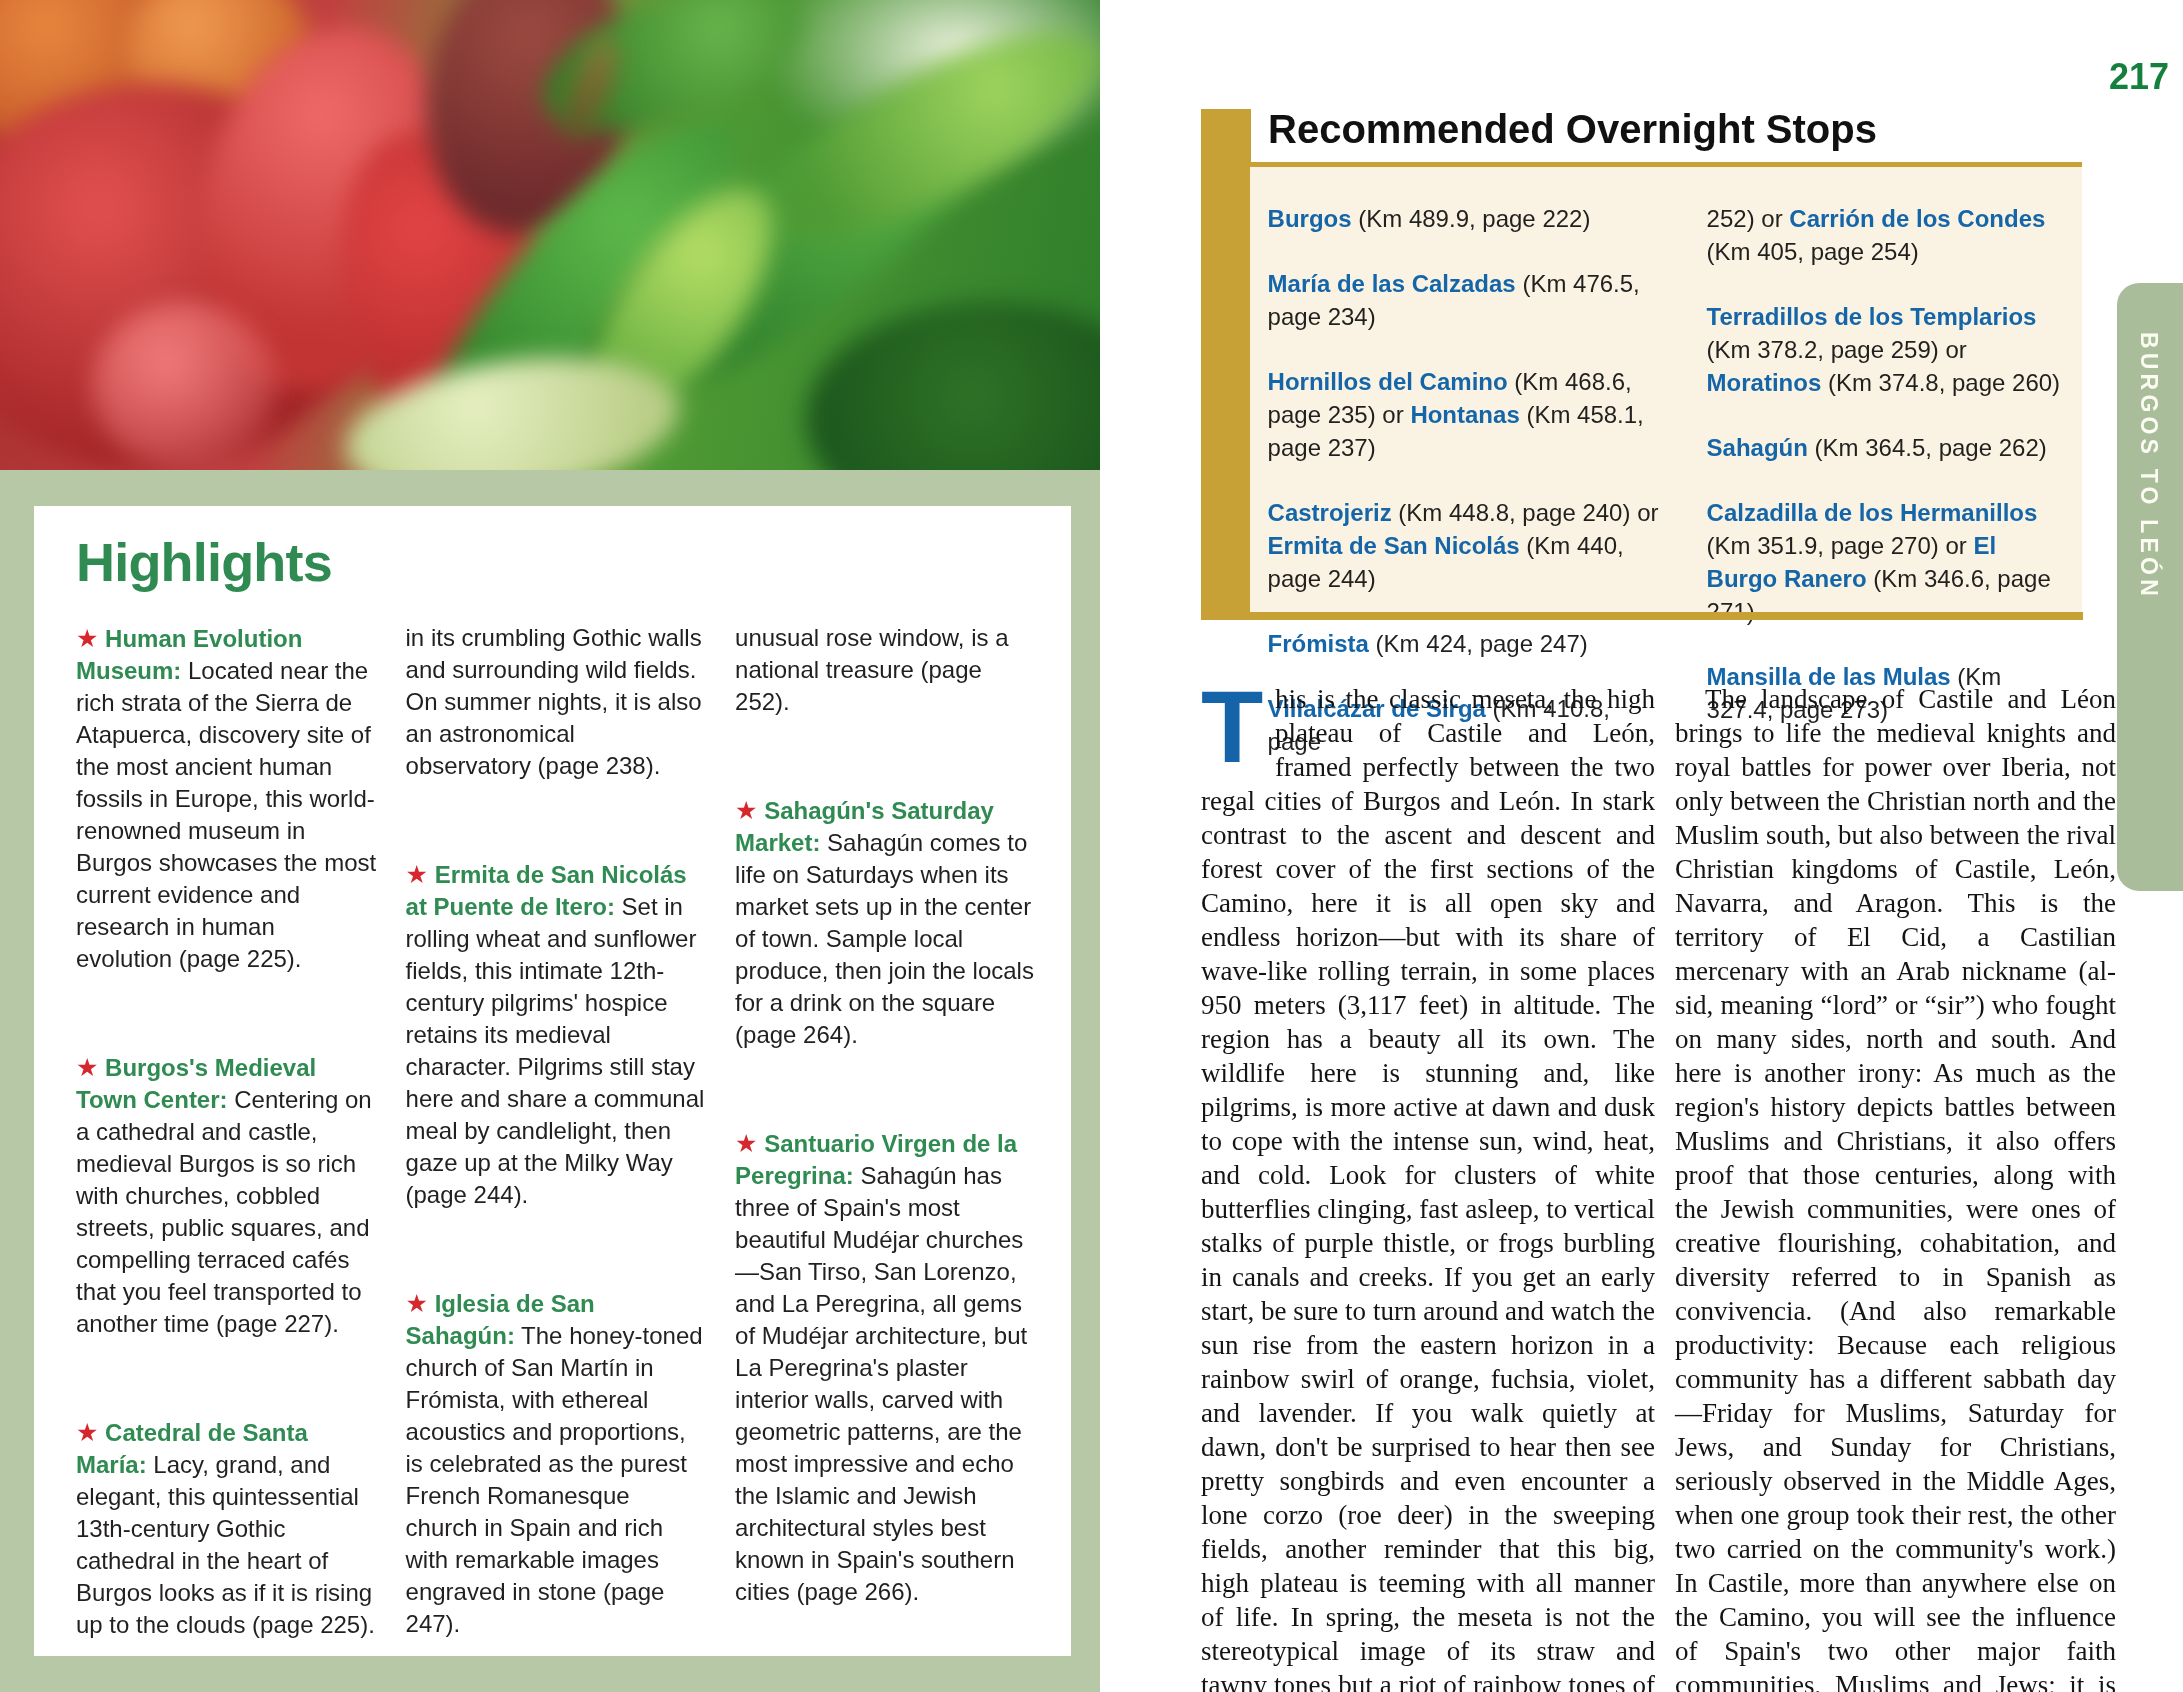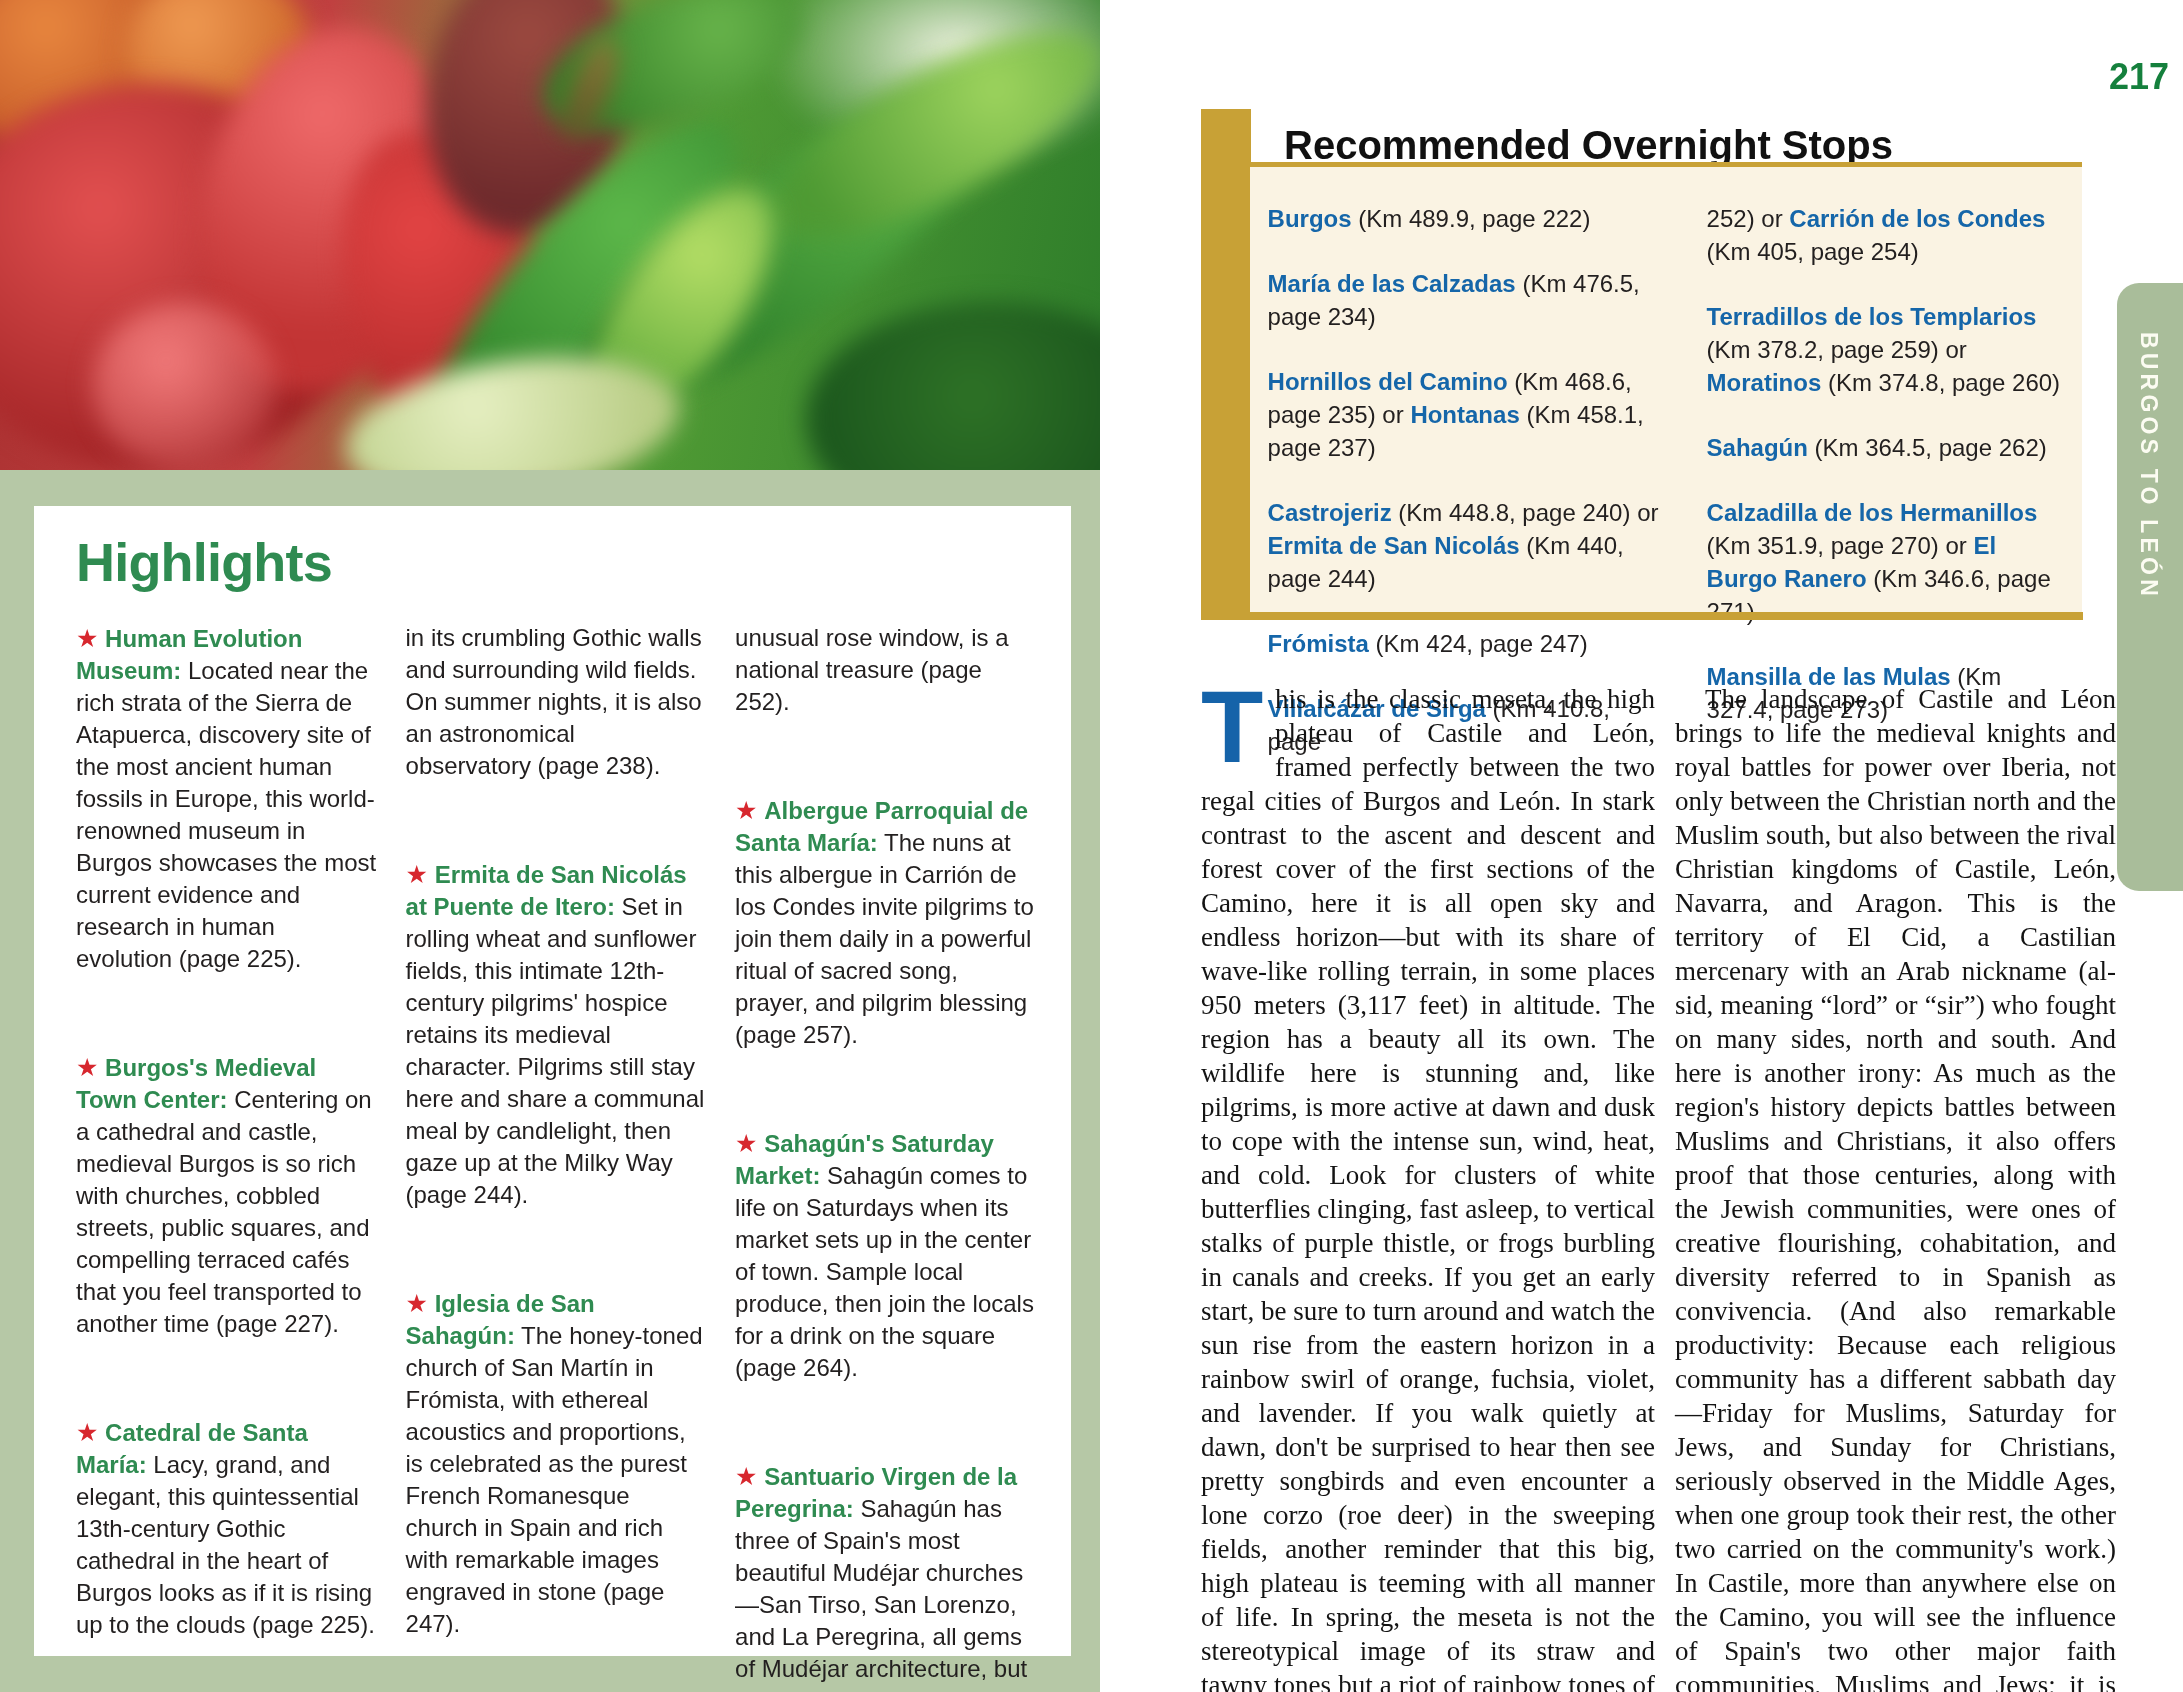--- a/index.html
+++ b/index.html
@@ -43,21 +43,21 @@
   .hl-title{color:#2f8b51;font-weight:bold;font-size:54px;letter-spacing:-0.8px;
             margin:0;padding:25px 0 0 42px;}
   .hl-cols{display:flex;gap:28.6px;padding:28.6px 35px 0 42px;}
   .hl-col{flex:1;min-width:0;}
   .hl-item{margin:0 0 76px 0;font-size:24px;line-height:32px;color:#221f1f;}
   .star{color:#d7272e;font-size:25px;}
   b.hl-head{color:#2f8b51;}
 
   
   .gold-bar{position:absolute;left:1201px;top:109px;width:50px;height:503px;background:#c8a136;}
-  .on-title{position:absolute;left:1268px;top:107px;margin:16px;font-size:40px;font-weight:bold;color:#111;}
+  .on-title{position:absolute;left:1268px;top:107px;margin:0;font-size:40px;font-weight:bold;color:#111;}
   .gold-rule{position:absolute;left:1250px;top:162px;width:832px;height:5px;background:#c8a136;}
   .cream{position:absolute;left:1250px;top:167px;width:832px;height:445px;background:#faf3e3;}
   .gold-bottom{position:absolute;left:1201px;top:612px;width:882px;height:7.6px;background:#c8a136;}
   .stops-cols{display:flex;gap:38px;padding:35px 15px 0 17.6px;}
   .stops-col{width:401px;min-width:0;}
   .stops-col:last-child{flex:1;}
   .stop{margin:0 0 32px 0;font-size:24px;line-height:33px;color:#221f1f;}
   .stop b{color:#1566a9;}
 
   
@@ -110,21 +110,20 @@
           <p class="hl-item"><span class="star">★</span> <b class="hl-head">Burgos's Medieval Town Center:</b> <span>Centering on a cathedral and castle, medieval Burgos is so rich with churches, cobbled streets, public squares, and compelling terraced cafés that you feel transported to another time (page 227).</span></p>
           <p class="hl-item"><span class="star">★</span> <b class="hl-head">Catedral de Santa María:</b> <span>Lacy, grand, and elegant, this quintessential 13th-century Gothic cathedral in the heart of Burgos looks as if it is rising up to the clouds (page 225).</span></p>
         </div>
       <div class="hl-col">
           <p class="hl-item"><span>in its crumbling Gothic walls and surrounding wild fields. On summer nights, it is also an astronomical observatory (page 238).</span></p>
           <p class="hl-item"><span class="star">★</span> <b class="hl-head">Ermita de San Nicolás at Puente de Itero:</b> <span>Set in rolling wheat and sunflower fields, this intimate 12th-century pilgrims' hospice retains its medieval character. Pilgrims still stay here and share a communal meal by candlelight, then gaze up at the Milky Way (page 244).</span></p>
           <p class="hl-item"><span class="star">★</span> <b class="hl-head">Iglesia de San Sahagún:</b> <span>The honey-toned church of San Martín in Frómista, with ethereal acoustics and proportions, is celebrated as the purest French Romanesque church in Spain and rich with remarkable images engraved in stone (page 247).</span></p>
         </div>
       <div class="hl-col">
           <p class="hl-item"><span>unusual rose window, is a national treasure (page 252).</span></p>
-          <p class="hl-item"><span class="star">★</span> <b class="hl-head">Albergue Parroquial de Santa María:</b> <span>The nuns at this albergue in Carrión de los Condes invite pilgrims to join them daily in a powerful ritual of sacred song, prayer, and pilgrim blessing (page 257).</span></p>
           <p class="hl-item"><span class="star">★</span> <b class="hl-head">Sahagún's Saturday Market:</b> <span>Sahagún comes to life on Saturdays when its market sets up in the center of town. Sample local produce, then join the locals for a drink on the square (page 264).</span></p>
           <p class="hl-item"><span class="star">★</span> <b class="hl-head">Santuario Virgen de la Peregrina:</b> <span>Sahagún has three of Spain's most beautiful Mudéjar churches—San Tirso, San Lorenzo, and La Peregrina, all gems of Mudéjar architecture, but La Peregrina's plaster interior walls, carved with geometric patterns, are the most impressive and echo the Islamic and Jewish architectural styles best known in Spain's southern cities (page 266).</span></p>
         </div>
     </div>
   </div>
 
   <div class="gold-bar"></div>
   <h2 class="on-title">Recommended Overnight Stops</h2>
   <div class="gold-rule"></div>
   <div class="cream">

